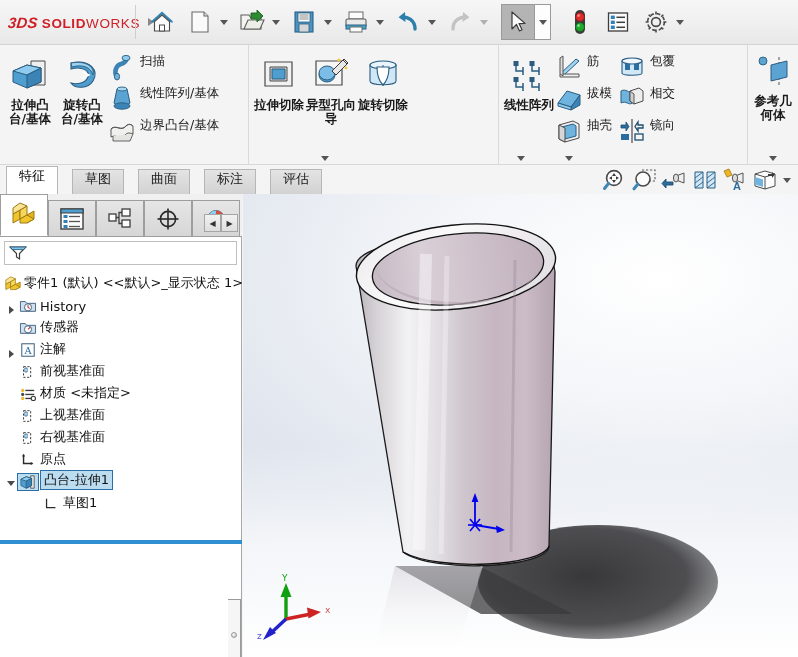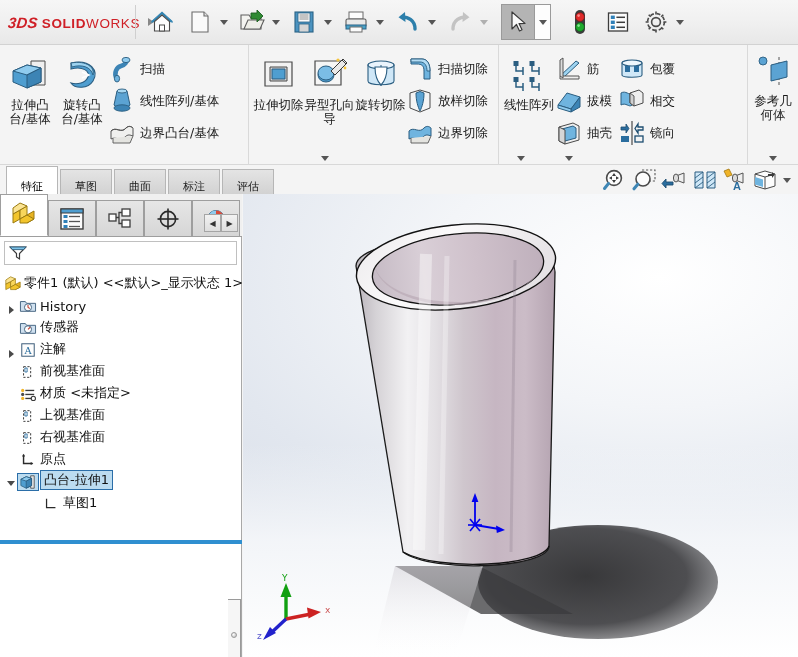--- a/index.html
+++ b/index.html
@@ -96,29 +96,30 @@
     position: relative;
     height: 120px;
     display: flex;
     padding: 4px 4px 0 4px;
   }
   .rgroup + .rgroup { border-left: 1px solid #d9d9d9; }
   .bigbtn {
     width: 52px;
     display: flex; flex-direction: column; align-items: center;
     padding-top: 6px;
+    font-weight: bold;
   }
   .bigbtn .lbl {
     font-size: 12.5px; color: #1a1a1a; text-align: center;
     line-height: 1.12; margin-top: 3px;
     font-family: "DejaVu Sans", "Liberation Sans", sans-serif;
   }
   .smallcol { display: flex; flex-direction: column; padding-top: 4px; }
   .smallbtn {
-    display: flex; align-items: center; height: 32px;
+    display: flex; align-items: flex-start; height: 32px;
     padding-right: 6px;
   }
   .smallbtn .lbl {
     font-size: 12.5px; color: #1a1a1a; margin-left: 4px;
     white-space: nowrap;
     font-family: "DejaVu Sans", "Liberation Sans", sans-serif;
   }
   .grp-caret {
     position: absolute; bottom: 4px;
     left: 50%; transform: translateX(-50%);
@@ -127,27 +128,27 @@
 
   
   .tabstrip {
     position: absolute; left: 0; top: 165px;
     width: 798px; height: 29px;
     background: #f4f4f4;
   }
   .tabs { display: flex; height: 29px; align-items: flex-end; padding-left: 6px; }
   .tab {
     height: 25px; min-width: 52px;
-    display: flex; align-items: flex-end; justify-content: center;
+    display: flex; align-items: flex-start; justify-content: center;
     padding: 0 12px;
-    font-size: 11px; color: #1a1a1a;
+    font-size: 13px; color: #1a1a1a;
     background: linear-gradient(to bottom,#e4e4e4,#d2d2d2);
     border: 1px solid #b6b6b6;
     border-bottom: none;
-    margin-right: 2px;
+    margin-right: 14px;
     font-family: "DejaVu Sans", "Liberation Sans", sans-serif;
   }
   .tab.active {
     background: #ffffff;
     height: 28px;
     border-color: #b6b6b6;
     color: #000;
   }
   
   .viewtools {
@@ -506,43 +507,20 @@
       <div class="bigbtn">
         <svg width="42" height="40" viewBox="0 0 42 40">
           <path d="M8 10 C8 6 34 6 34 10 L34 26 C34 31 8 31 8 26 Z" fill="#cfe7f7" stroke="#2a5d80" stroke-width="1.1"></path>
           <ellipse cx="21" cy="10" rx="13" ry="4" fill="#eaf4fc" stroke="#2a5d80" stroke-width="1.1"></ellipse>
           <path d="M21 10 L21 31" stroke="#2a5d80" stroke-width="1"></path>
           <path d="M15 12 C15 22 18 27 21 30 C24 27 27 22 27 12 Z" fill="#ffffff" stroke="#2a5d80" stroke-width="1.1"></path>
         </svg>
         <div class="lbl">旋转切除</div>
       </div>
 
-      <div class="smallcol">
-        <div class="smallbtn">
-          <svg width="28" height="28" viewBox="0 0 28 28">
-            <path d="M5 4 L16 4 C22 4 24 10 24 16 L24 24 L18 24 L18 16 C18 11 16 9 11 9 L5 9 Z" fill="#6fb4df" stroke="#2a5d80" stroke-width="1"></path>
-            <path d="M5 4 L16 4 C22 4 24 10 24 16 L21 16 C21 11 19 7 14 7 L5 7 Z" fill="#b3dcf4" stroke="#2a5d80" stroke-width="0.9"></path>
-          </svg>
-          <div class="lbl">扫描切除</div>
-        </div>
-        <div class="smallbtn">
-          <svg width="28" height="28" viewBox="0 0 28 28">
-            <path d="M4 6 L14 3 L24 6 L24 21 L14 25 L4 21 Z" fill="#f4f4f4" stroke="#4a4a4a" stroke-width="1"></path>
-            <path d="M10 6 C10 14 12 20 14 24 C16 20 18 14 18 6 L14 4.5 Z" fill="#5ba3d3" stroke="#2a5d80" stroke-width="1"></path>
-          </svg>
-          <div class="lbl">放样切除</div>
-        </div>
-        <div class="smallbtn">
-          <svg width="28" height="28" viewBox="0 0 28 28">
-            <path d="M3 12 C8 7 13 15 18 9 C21 6 24 8 25 9 L25 17 C22 16 20 15 17 18 C12 23 8 17 3 20 Z" fill="#6fb4df" stroke="#2a5d80" stroke-width="1"></path>
-            <path d="M5 19 L5 24 L22 24 L25 17" fill="#e4e4e0" stroke="#555" stroke-width="0.9"></path>
-          </svg>
-          <div class="lbl">边界切除</div>
-        </div>
-      </div>
       <div class="grp-caret2" style="left:72px">
           <div class="dncaret"></div>
         </div>
     </div>
 
     <div class="rgroup" style="width:249px">
 
       <div class="bigbtn">
         <svg width="42" height="40" viewBox="0 0 42 40">
           <g fill="none" stroke="#2a5d80" stroke-width="1.5">

